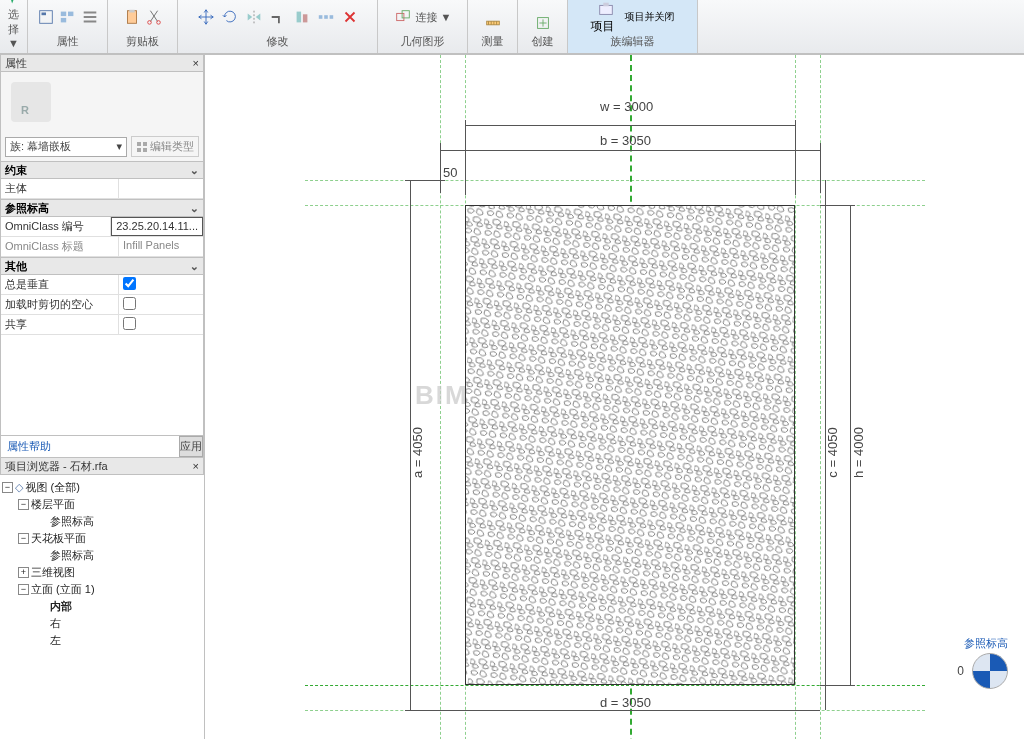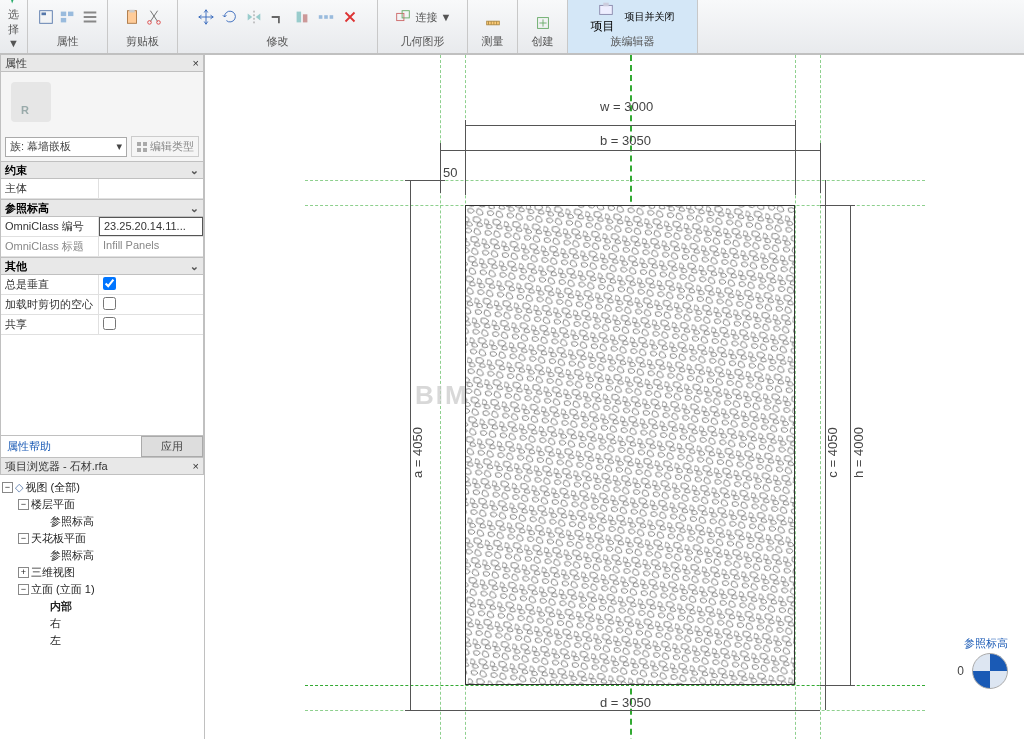--- a/index.html
+++ b/index.html
@@ -16,28 +16,28 @@
 .panel-head span{color:#333}
 .close-x{color:#555;font-family:Arial;cursor:pointer}
 .prop-body{border-left:1px solid #c0c0c0;border-right:1px solid #c0c0c0;background:#fff}
 .revit-logo{height:60px;background:#f5f5f5;display:flex;align-items:center;padding-left:8px}
 .type-row{display:flex;align-items:center;padding:4px;gap:4px;background:#f5f5f5}
 .type-sel{flex:1;height:20px;border:1px solid #aaa;background:#fff;padding:0 4px;display:flex;align-items:center;justify-content:space-between;color:#444}
 .edit-type{color:#888;border:1px solid #ccc;padding:2px 4px;display:flex;align-items:center;gap:2px}
 .grid-head{background:#e8e8e8;border-top:1px solid #c0c0c0;border-bottom:1px solid #c0c0c0;height:18px;display:flex;align-items:center;justify-content:space-between;padding:0 4px;font-weight:bold}
 .grid-head .chev{color:#555}
 .grid-row{display:flex;height:20px;border-bottom:1px solid #e0e0e0}
-.grid-row .k{width:98px;padding:2px 4px;color:#333;border-right:1px solid #e0e0e0;overflow:hidden;white-space:nowrap}
+.grid-row .k{width:118px;padding:2px 4px;color:#333;border-right:1px solid #e0e0e0;overflow:hidden;white-space:nowrap}
 .grid-row .k.dim{color:#888}
 .grid-row .v{flex:1;padding:2px 4px;color:#333}
 .grid-row .v input[type=checkbox]{margin:0}
 .grid-spacer{height:100px;background:#fff}
 .help-row{display:flex;border-top:1px solid #c0c0c0;height:22px}
 .help-row a{color:#1a5ab5;padding:3px 6px;cursor:pointer}
-.help-row .apply{margin-left:auto;background:#ddd;border:1px solid #aaa;padding:2px 19px;color:#444}
+.help-row .apply{margin-left:auto;background:#ddd;border:1px solid #aaa;padding:2px 0;color:#444}
 .tree{padding:4px 2px;font-size:12px;color:#222}
 .tree div{padding:1px 0;white-space:nowrap}
 .tn{display:flex;align-items:center;gap:2px;cursor:pointer}
 .tn .pm{width:11px;height:11px;border:1px solid #888;display:inline-flex;align-items:center;justify-content:center;font-size:9px;line-height:1;font-family:Arial}
 .tn .lbl{}
 .tn .bold{font-weight:bold}
 .ind1{padding-left:16px!important}
 .ind3{padding-left:48px!important}
 .canvas{position:absolute;left:204px;top:54px;right:0;bottom:0;background:#fff;border-left:1px solid #c0c0c0;border-top:1px solid #c0c0c0}
 .drawing{position:absolute;left:60px;top:20px;width:720px;height:660px}

